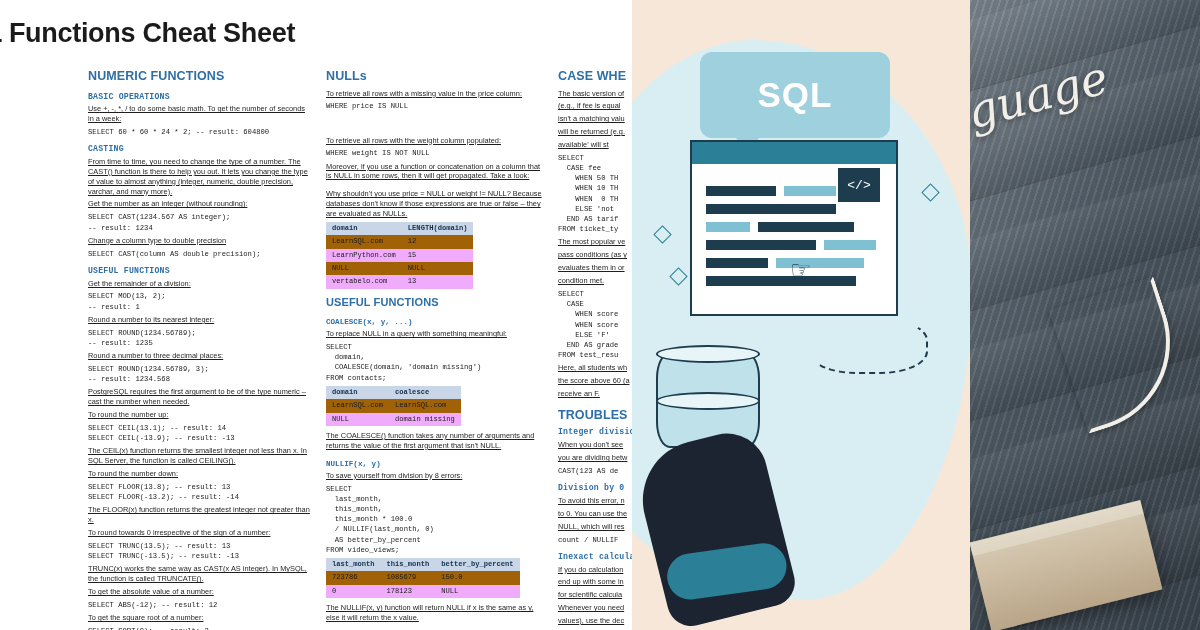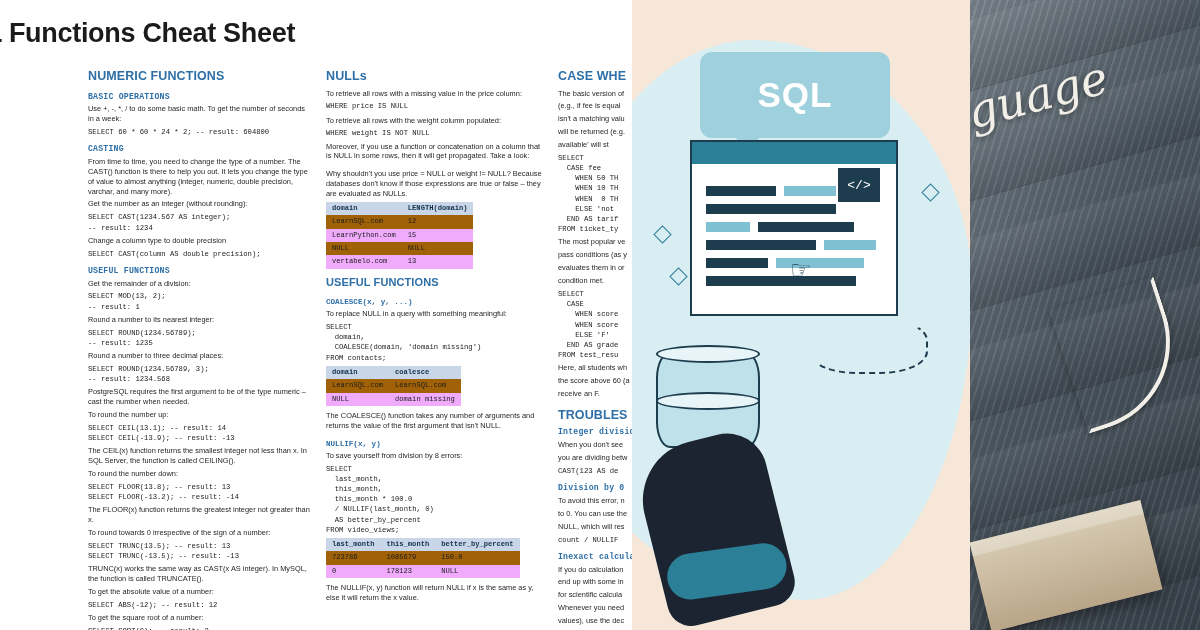--- a/index.html
+++ b/index.html
@@ -34,21 +34,21 @@
   }
   h3.sub {
     color:#2e6fa7; font-size:8.2px; font-weight:bold; margin:7px 0 2px 0;
     letter-spacing:0.2px;
     font-family:Liberation Mono, monospace;
   }
   h4.fn {
     color:#2e6fa7; font-size:7.6px; font-weight:bold; margin:8px 0 2px 0;
     font-family:"Liberation Mono", monospace;
   }
-  p.t { margin:0 0 3px 0; font-size:7.4px; line-height:1.33; color:#1f1f1f; }
+  p.t { margin:0 0 3px 0; font-size:7.4px; line-height:1.33; color:#1f1f1f;text-decoration:underline; }
   .code {
     font-family:"Liberation Mono", monospace; font-size:7.2px; line-height:1.42;
     color:#1b1b1b; margin:0 0 3px 0; white-space:pre-wrap;
   }
   .mono { font-family:"Liberation Mono", monospace; font-size:7.1px; }
 
   table.tbl { border-collapse:collapse; margin:3px 0 5px 0; font-size:7.1px; }
   table.tbl th {
     background:#c9d6e8; color:#12304d; font-weight:bold; text-align:left;
     padding:2px 6px; font-family:"Liberation Mono", monospace;
@@ -223,21 +223,21 @@
         <p class="t">To get the absolute value of a number:</p>
         <p class="code">SELECT ABS(-12); -- result: 12</p>
         <p class="t">To get the square root of a number:</p>
         <p class="code">SELECT SQRT(9); -- result: 3</p>
       </div>
 
       <div class="col col2">
         <h2 class="sec">NULLs</h2>
         <p class="t">To retrieve all rows with a missing value in the price column:</p>
         <p class="code">WHERE price IS NULL</p>
-        <p class="t" style="margin-top:4px">To retrieve all rows with the weight column populated:</p>
+        <p class="t" style="margin-top:24px">To retrieve all rows with the weight column populated:</p>
         <p class="code">WHERE weight IS NOT NULL</p>
         <p class="t">Moreover, if you use a function or concatenation on a column that is NULL in some rows, then it will get propagated. Take a look:</p>
         <p class="t" style="margin-top:8px">Why shouldn't you use price = NULL or weight != NULL? Because databases don't know if those expressions are true or false – they are evaluated as NULLs.</p>
 
         <table class="tbl">
           <tbody>
               <tr>
             <th>domain</th>
             <th>LENGTH(domain)</th>
           </tr>

